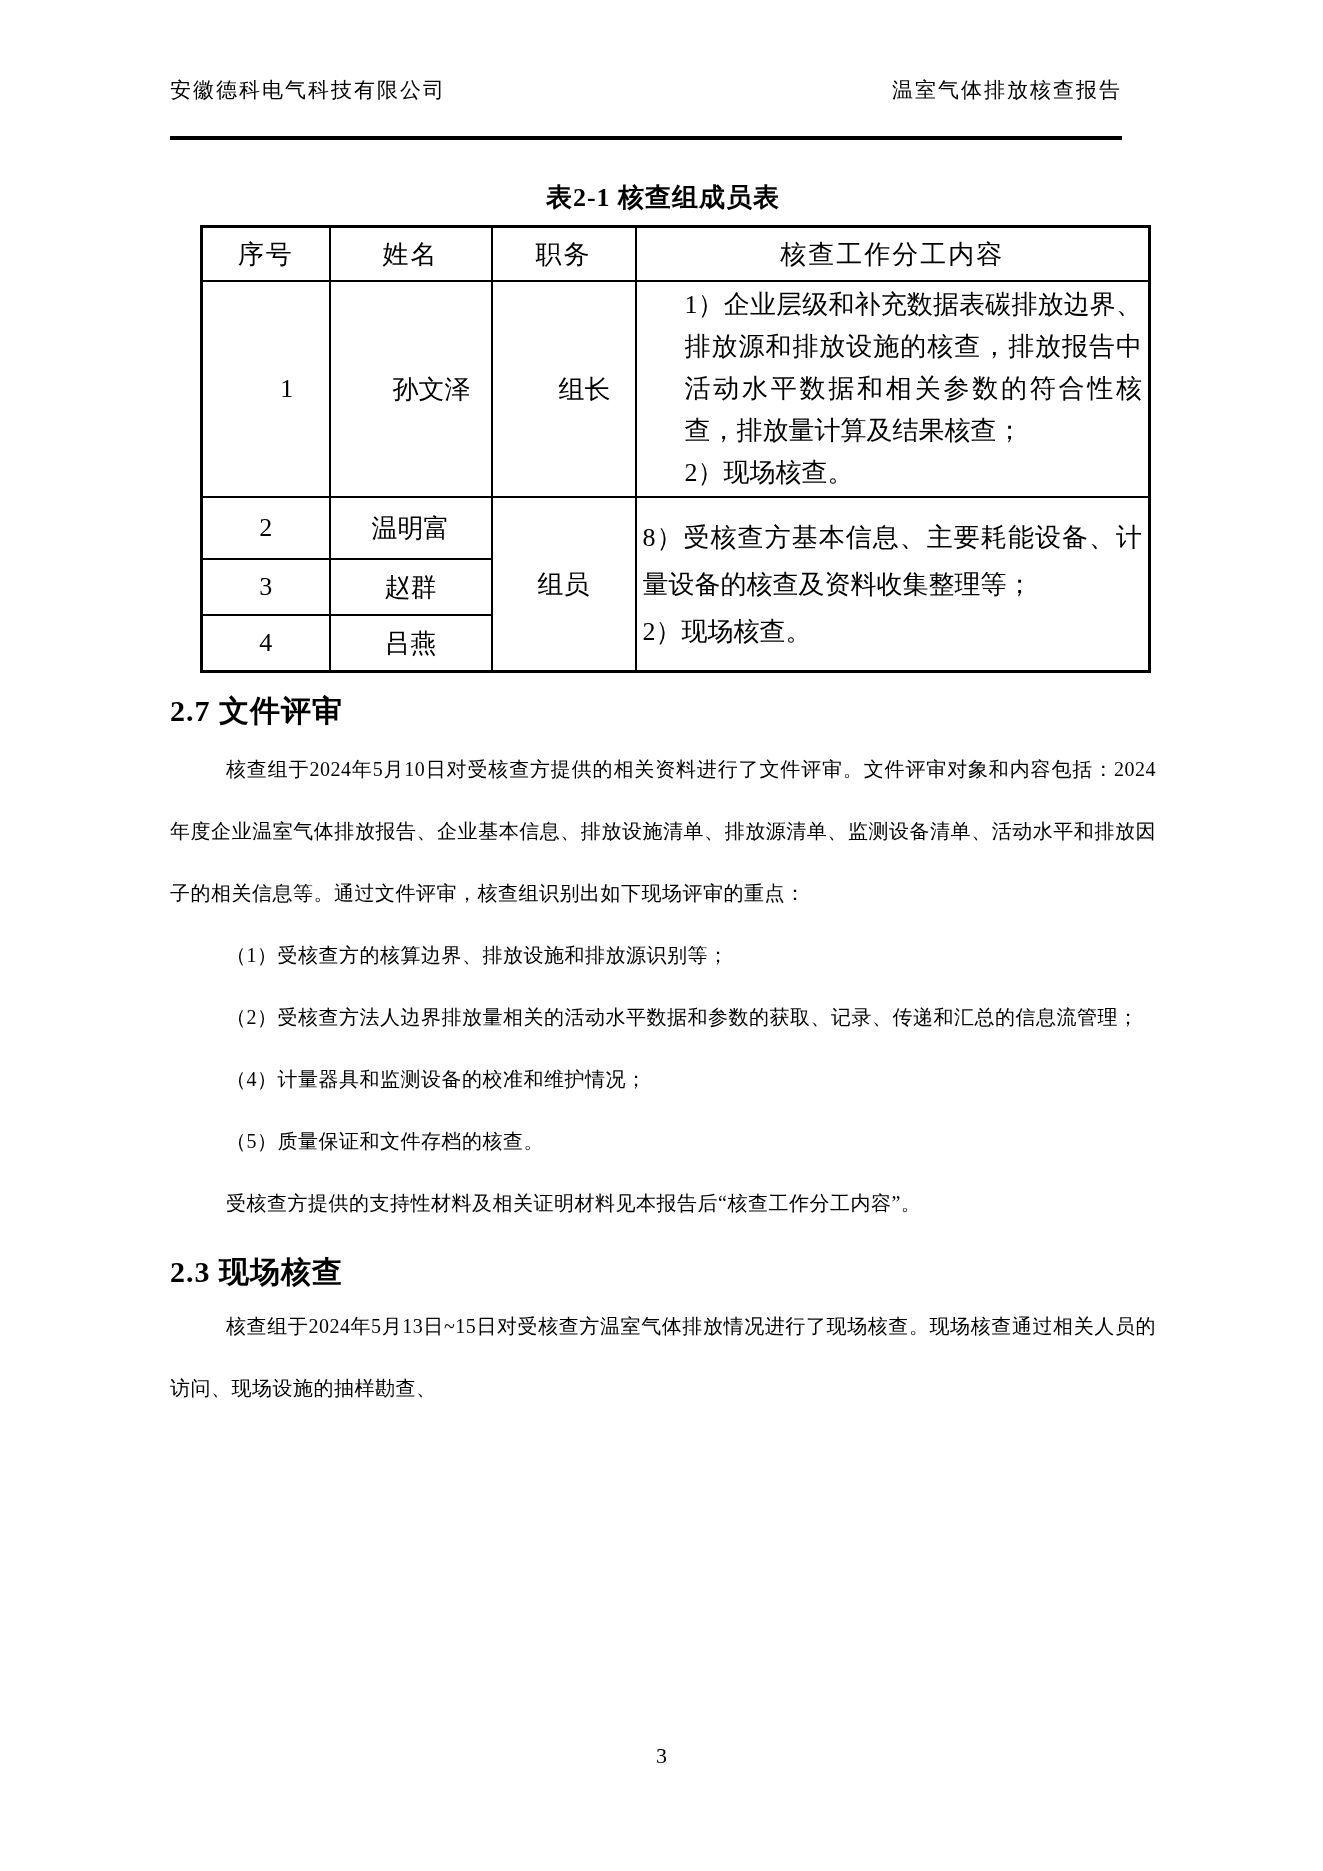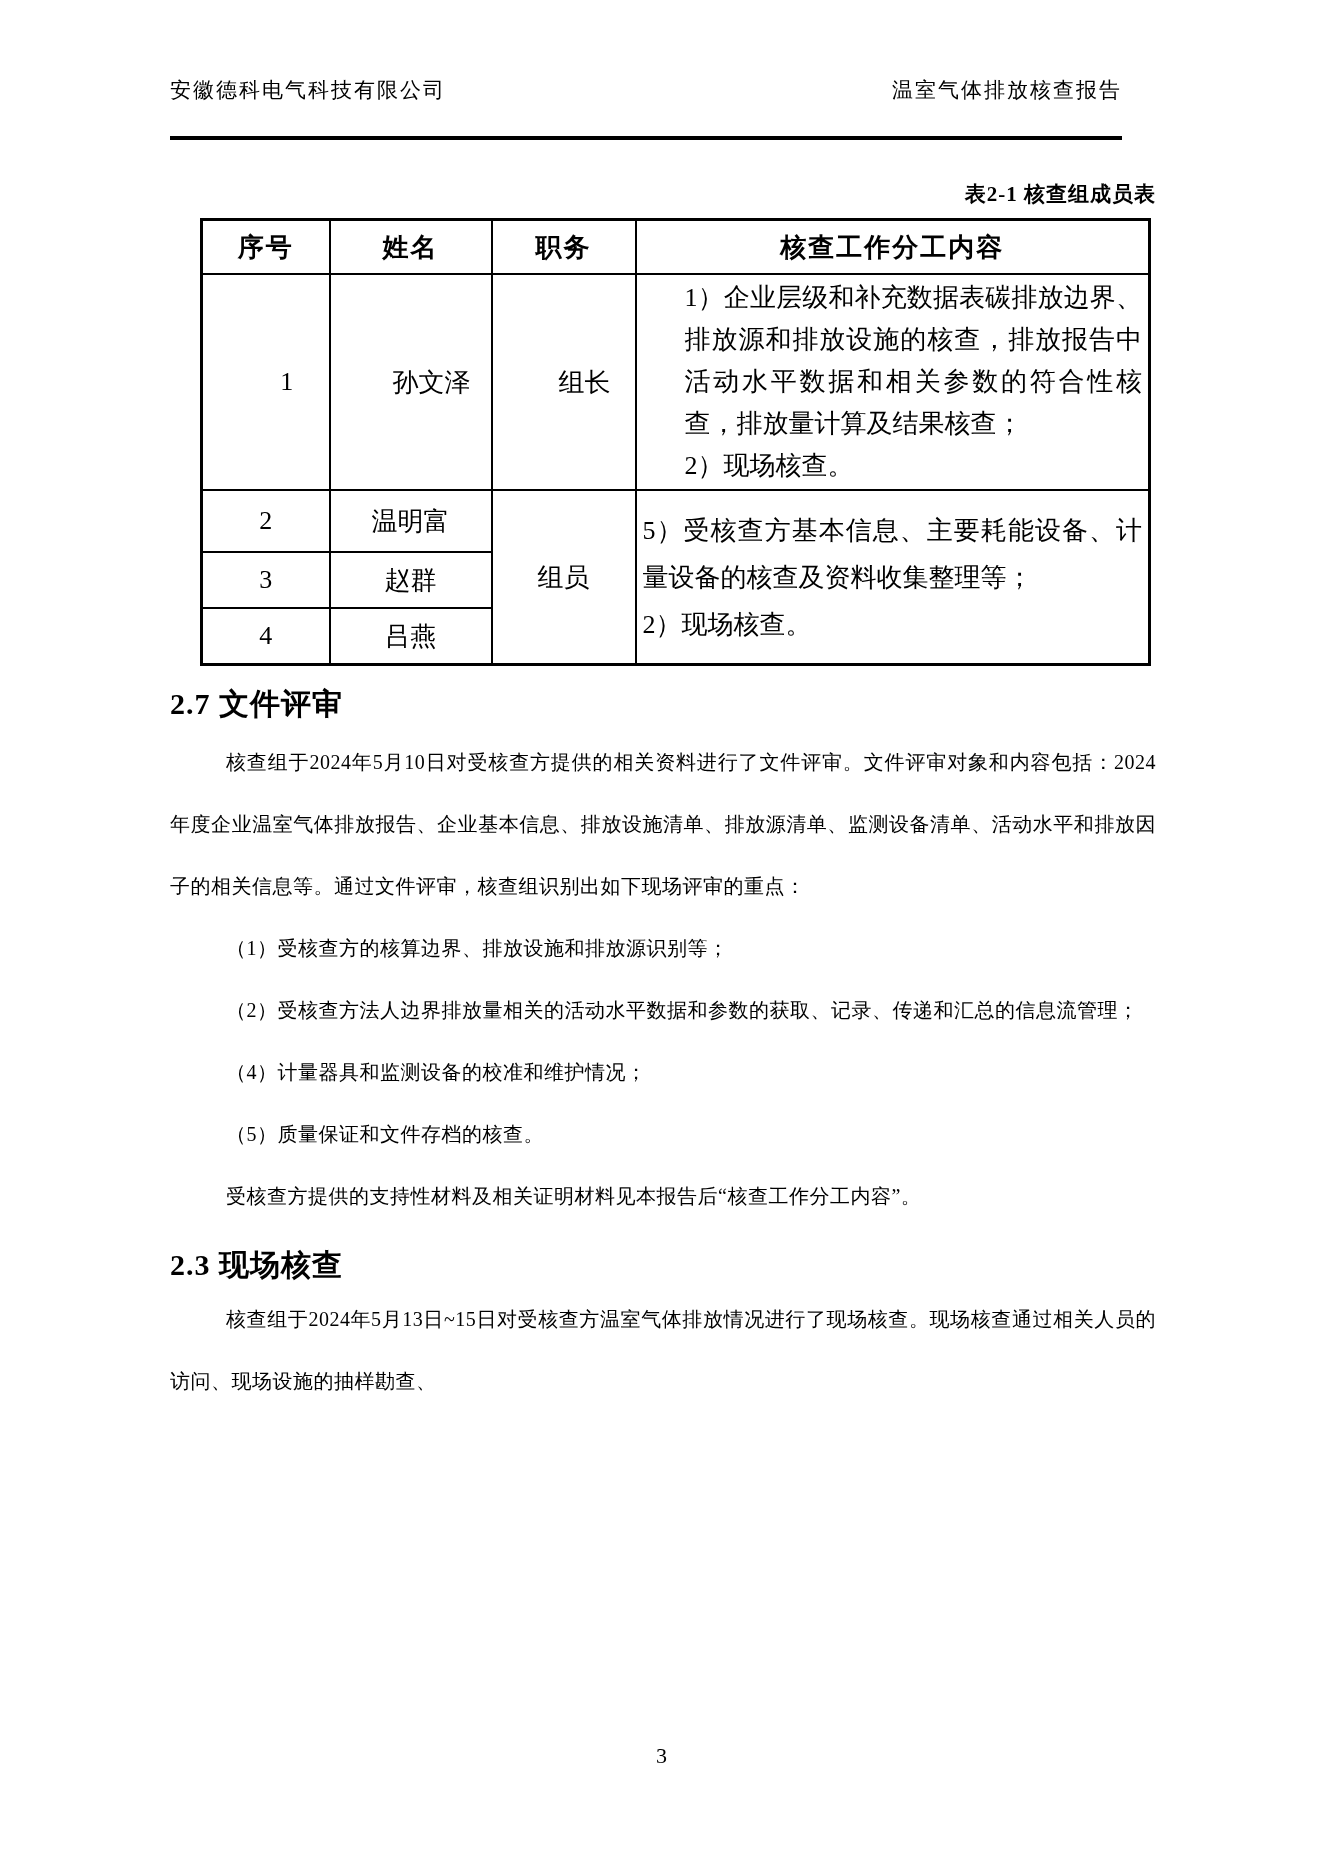--- a/index.html
+++ b/index.html
@@ -18,37 +18,37 @@
     font-size:21px; letter-spacing:2px;
   }
   .header-rule {
     position:absolute; left:170px; top:136px; width:952px; height:4px;
     background:#000;
   }
   
   .content { position:absolute; left:170px; top:156px; width:986px; }
 
   .table-title {
-    text-align:right; font-weight:bold;
-    font-size:21px; letter-spacing:1px;
+    text-align:center; font-weight:bold;
+    font-size:26px; letter-spacing:1px;
     margin:24px 0 10px 0;
   }
   table.members {
     border-collapse:collapse; table-layout:fixed;
     width:948px; margin-left:30px;
     border:3px solid #000;
   }
   table.members th, table.members td {
     border:2px solid #000;
     font-size:26px;
     padding:2px 6px;
     vertical-align:middle;
   }
   table.members th {
-    font-weight:bold; text-align:center;
+    font-weight:normal; text-align:center;
     height:48px; letter-spacing:2px;
   }
   td.c-center { text-align:center; }
   tr.leader-row td { height:198px;padding-left:48px; }
   tr.m-row-1 td { height:56px; }
   tr.m-row-2 td, tr.m-row-3 td { height:50px; }
   td.duty { text-align:justify; line-height:42px; padding:4px 8px; }
   td.duty-member { line-height:47px; }
 
   
@@ -107,21 +107,21 @@
           <td class="duty">
             <div>1）企业层级和补充数据表碳排放边界、排放源和排放设施的核查，排放报告中活动水平数据和相关参数的符合性核查，排放量计算及结果核查；</div>
             <div>2）现场核查。</div>
           </td>
         </tr>
         <tr class="m-row-1">
           <td class="c-center">2</td>
           <td class="c-center">温明富</td>
           <td class="c-center" rowspan="3">组员</td>
           <td class="duty duty-member" rowspan="3">
-            <div>5）受核查方基本信息、主要耗能设备、计量设备的核查及资料收集整理等；</div>
+            <div>8）受核查方基本信息、主要耗能设备、计量设备的核查及资料收集整理等；</div>
             <div>2）现场核查。</div>
           </td>
         </tr>
         <tr class="m-row-2">
           <td class="c-center">3</td>
           <td class="c-center">赵群</td>
         </tr>
         <tr class="m-row-3">
           <td class="c-center">4</td>
           <td class="c-center">吕燕</td>

